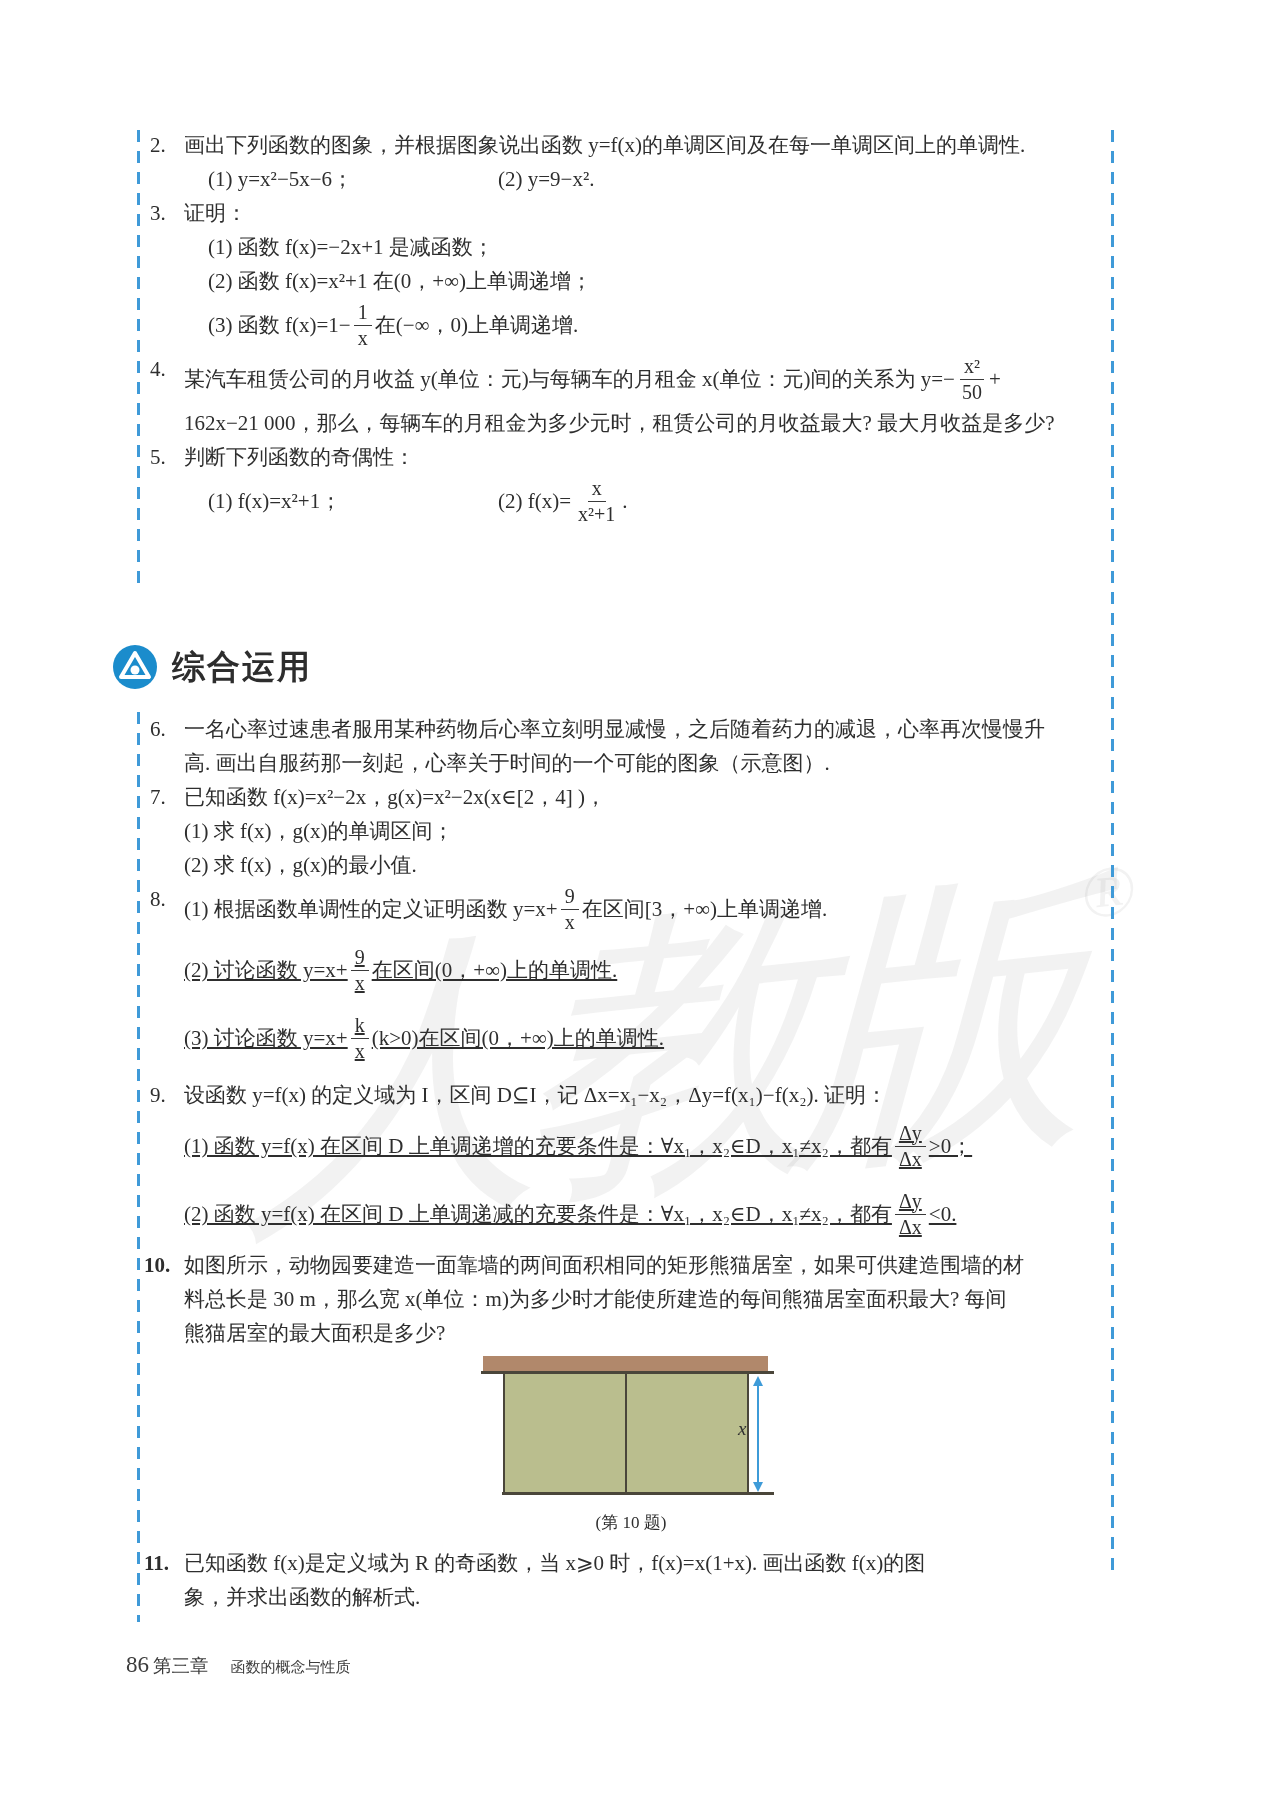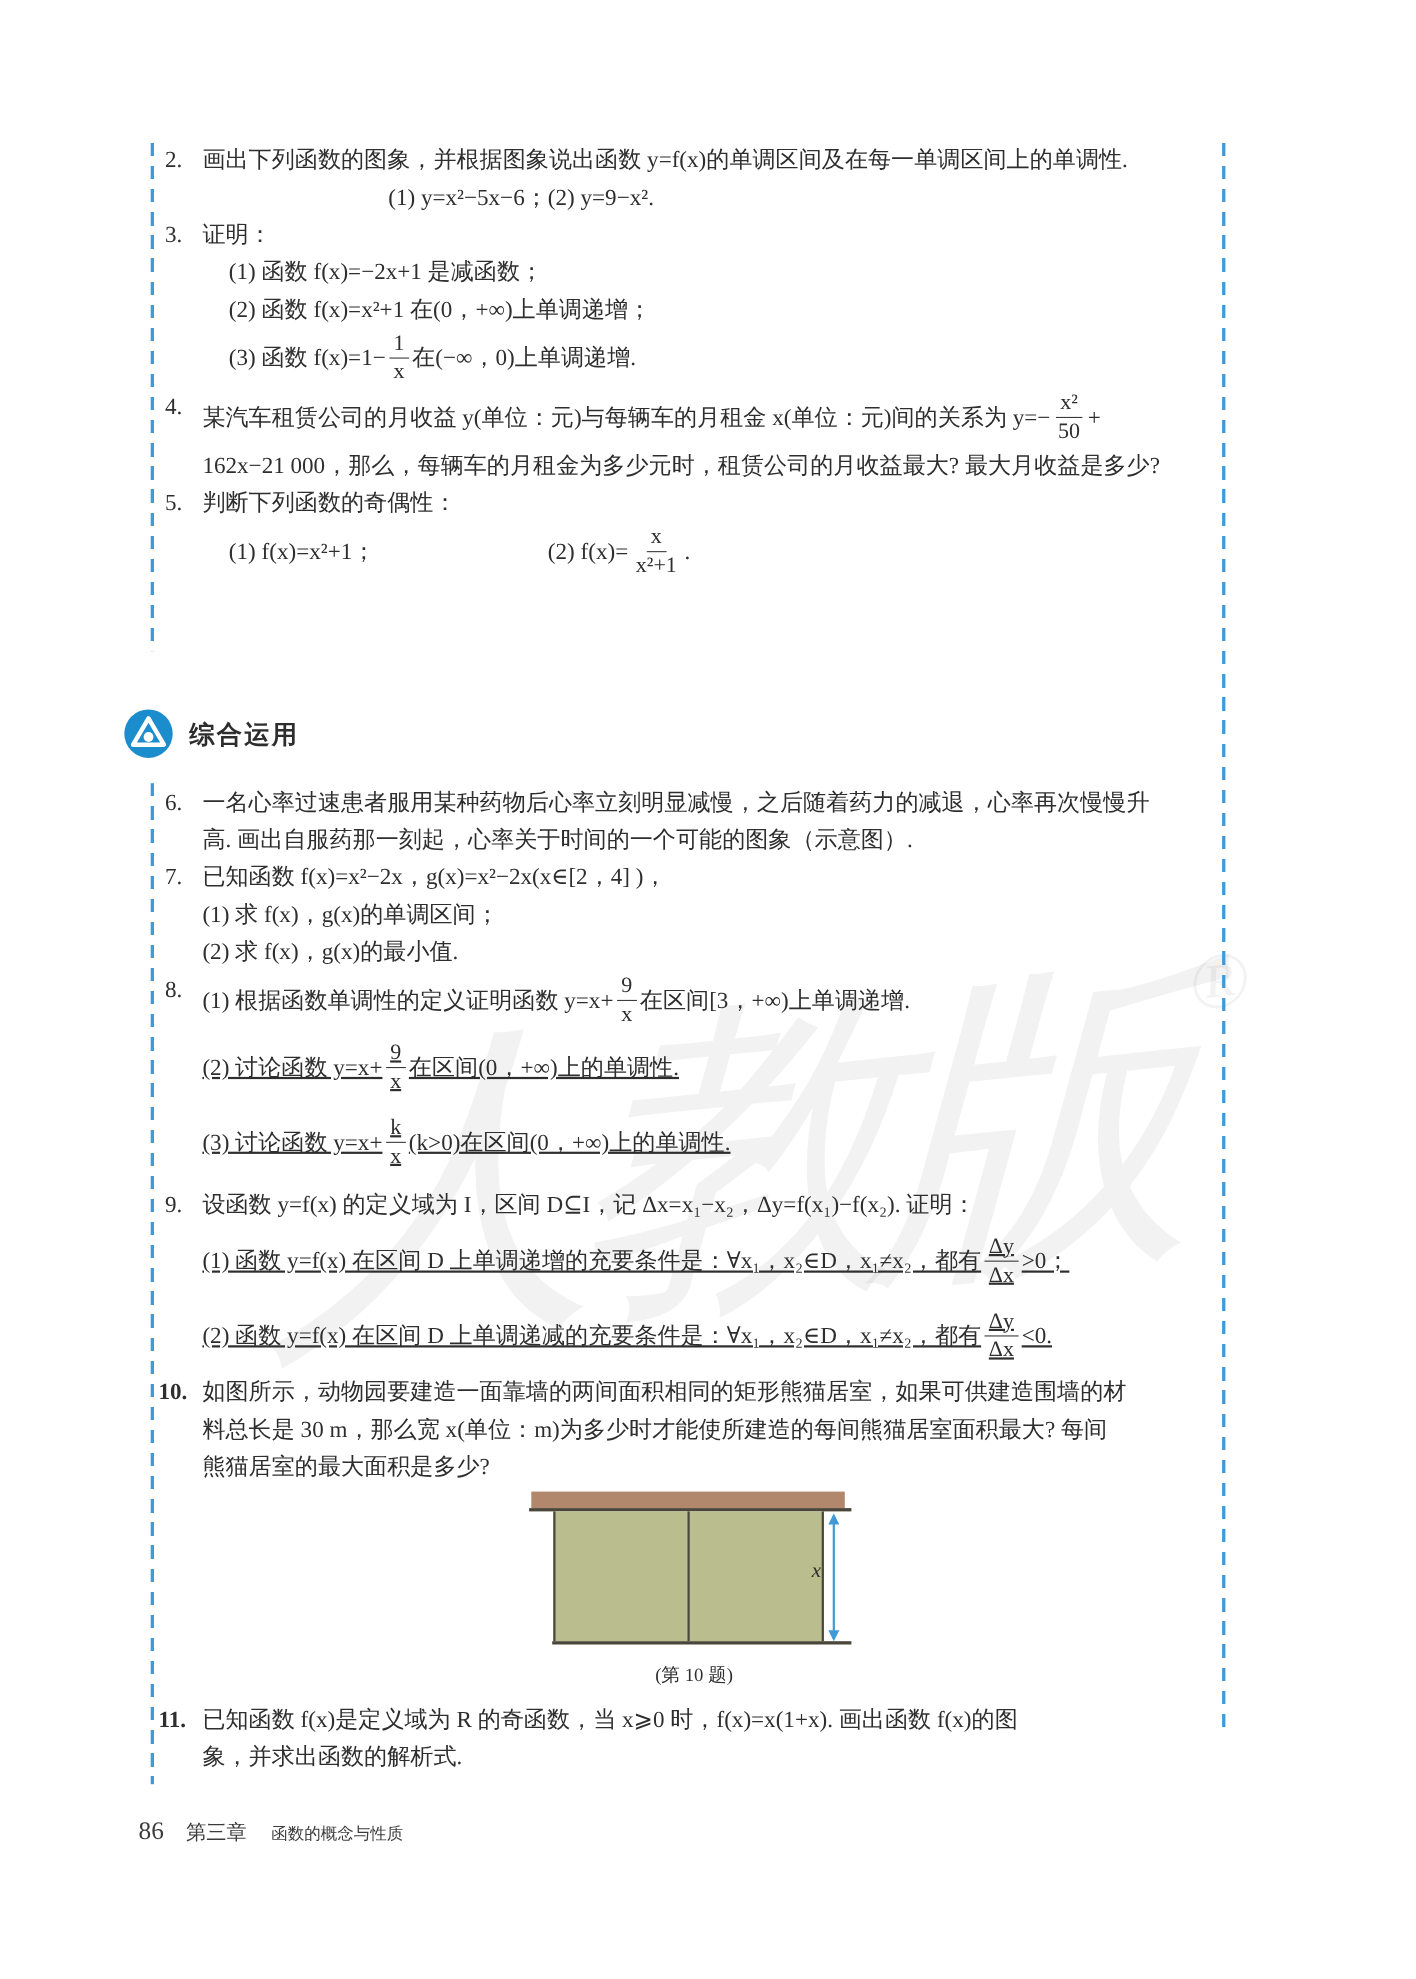--- a/index.html
+++ b/index.html
@@ -27,49 +27,49 @@
   #top-sect{top:128px;}
   #mid-sect{top:712px;}
   .prob{display:flex;align-items:flex-start;}
   .pnum{flex:none;width:34px;line-height:34px;}
   .pnum.wide{width:40px;margin-left:-6px;font-weight:bold;}
   .pbody{flex:1;min-width:0;}
   .line{line-height:34px;}
   .ind{padding-left:24px;}
   .fline{display:flex;align-items:center;min-height:54px;line-height:30px;}
   .fline.tall{min-height:68px;text-decoration:underline;}
-  .col1{display:inline-block;width:290px;text-align:right;}
+  .col1{display:inline-block;width:290px;}
   .col1f{flex:none;width:290px;}
   .frac{display:inline-flex;flex-direction:column;align-items:center;vertical-align:middle;
         margin:0 3px;font-size:20px;line-height:1.25;text-align:center;}
   .frac .num{display:block;padding:0 4px;border-bottom:1.6px solid #3a3a3a;}
   .frac .den{display:block;padding:0 4px;}
   
   .sec-header{position:absolute;left:112px;top:644px;z-index:2;display:flex;align-items:center;}
   .sec-header .hlabel{
     margin-left:14px;font-family:"Liberation Sans","DejaVu Sans",sans-serif;
-    font-weight:bold;font-size:23px;color:#2d2d2d;letter-spacing:2px;
+    font-weight:bold;font-size:33px;color:#2d2d2d;letter-spacing:2px;
   }
   
   .fig10{position:relative;margin-left:330px;margin-top:6px;width:302px;height:142px;}
   .fig10 .wall{position:absolute;left:3px;top:0;width:285px;height:15px;background:#b1886b;}
   .fig10 .wall-line{position:absolute;left:1px;top:15px;width:293px;height:3px;background:#4a463a;}
   .fig10 .rooms{position:absolute;left:23px;top:18px;width:246px;height:118px;box-sizing:border-box;
       background:#babe8e;border-left:2px solid #4a463a;border-right:2px solid #4a463a;}
   .fig10 .divider{position:absolute;left:50%;top:0;bottom:0;width:2px;margin-left:-1px;background:#4a463a;}
   .fig10 .groundline{position:absolute;left:22px;top:136px;width:272px;height:3px;background:#4a463a;}
   .fig10 .xarrow{position:absolute;left:277px;top:22px;height:112px;width:2px;background:#3e9bd8;}
   .fig10 .ah{position:absolute;left:-4px;width:0;height:0;border-left:5px solid transparent;border-right:5px solid transparent;}
   .fig10 .ah.up{top:-2px;border-bottom:10px solid #3e9bd8;}
   .fig10 .ah.dn{bottom:-2px;border-top:10px solid #3e9bd8;}
   .fig10 .xlabel{position:absolute;left:258px;top:62px;font-style:italic;font-size:19px;color:#2e2e2e;}
   .figcap{margin-left:330px;width:302px;text-align:center;font-size:17px;line-height:30px;margin-top:10px;}
   
   .footer{position:absolute;left:126px;top:1652px;z-index:2;color:#3c3c3c;}
-  .footer .pageno{font-size:23px;margin-right:16px;}
+  .footer .pageno{font-size:23px;}
   .footer .chap{font-size:18.5px;}
   .footer .ctitle{font-size:15px;margin-left:18px;}
   .mt6{margin-top:6px;}
   .mt8{margin-top:8px;}
 </style>
 </head>
 <body>
 
 <div class="page">
 

